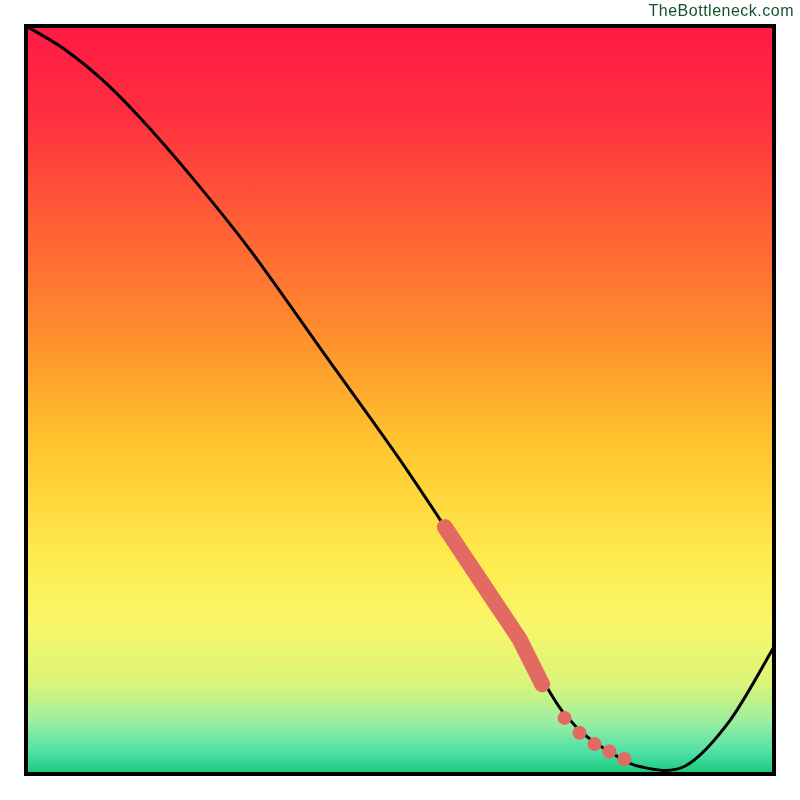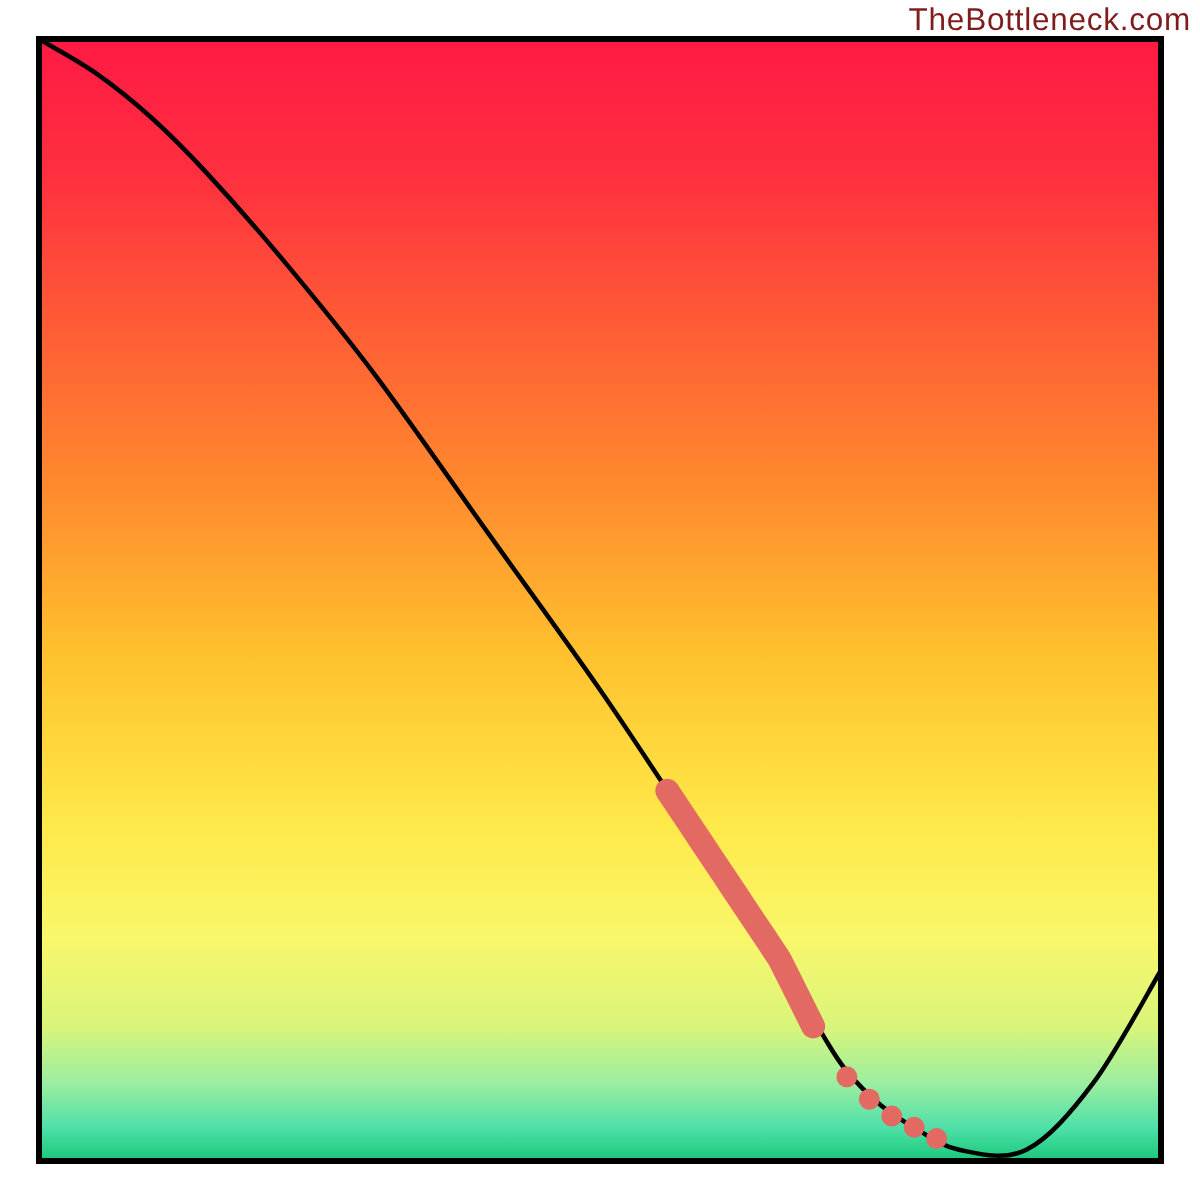--- a/index.html
+++ b/index.html
@@ -12,22 +12,22 @@
   }
   .wrap {
     position: relative;
     width: 800px;
     height: 800px;
   }
   .watermark {
     position: absolute;
     top: 2px;
     right: 6px;
-    color: #7f1d1d;
-    font-size: 21px;
+    color: #14532d;
+    font-size: 16px;
     letter-spacing: 0.5px;
     z-index: 10;
   }
   svg {
     display: block;
   }
 </style>
 </head>
 <body>
 

